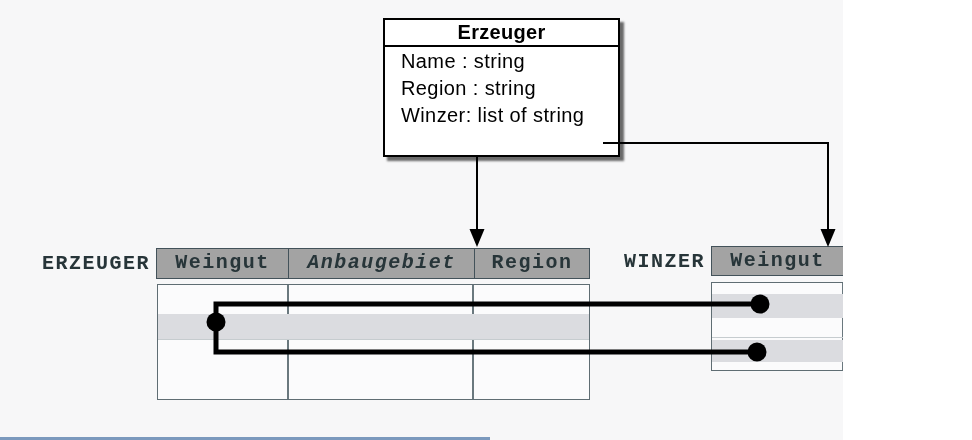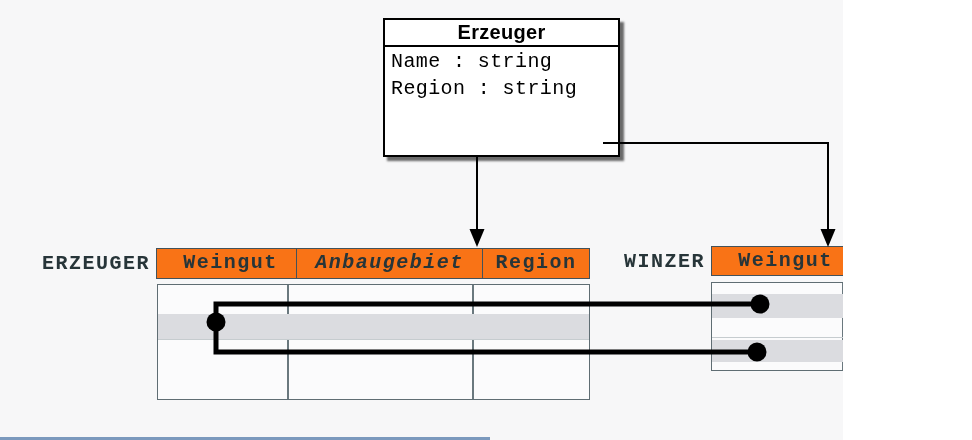--- a/index.html
+++ b/index.html
@@ -12,37 +12,37 @@
   .class-box {
     position:absolute; left:383px; top:18px; width:233px; height:135px;
     background:#ffffff; border:2px solid #000;
     box-shadow:4px 4px 2px rgba(70,70,70,0.8);
   }
   .class-title {
     height:25px; line-height:25px; text-align:center;
     font-size:20px; font-weight:bold; color:#000;
     border-bottom:2px solid #000; letter-spacing:0.3px;
   }
-  .class-attrs { padding:1px 5px 0 6px;font-family:Liberation Mono, monospace; }
+  .class-attrs { padding:1px 5px 0 16px; }
   .class-attr {
     height:27px; line-height:27px; font-size:20px; color:#000;
     letter-spacing:0.4px; white-space:nowrap;
   }
   
   .tbl-label {
     position:absolute; text-align:right;
     font-family:"Liberation Mono","DejaVu Sans Mono",monospace;
     font-weight:bold; font-size:20px; letter-spacing:1.5px; color:#273539;
   }
   .lbl-erz { left:28px; top:248px; width:122px; height:31px; line-height:31px; }
   .lbl-win { left:585px; top:247px; width:120px; height:30px; line-height:30px; }
   
   .tbl-header {
     position:absolute; display:flex; box-sizing:border-box;
-    background:#f97316; border:1.5px solid #43525a;padding-left:8px;
+    background:#a3a3a3; border:1.5px solid #43525a;
   }
   .hdr-erz { left:156px; top:248px; width:434px; height:31px; }
   .hdr-win { left:711px; top:246px; width:220px; height:30px; }
   .hcell {
     box-sizing:border-box; text-align:center;
     font-family:"Liberation Mono","DejaVu Sans Mono",monospace;
     font-weight:bold; font-size:20px; letter-spacing:1.5px; color:#273539;
     line-height:27px; overflow:hidden;
   }
   .hcell + .hcell { border-left:1.5px solid #43525a; }
@@ -73,20 +73,21 @@
 </head>
 <body>
 
 <div class="stage">
 
   <div class="class-box">
     <div class="class-title">Erzeuger</div>
     <div class="class-attrs">
       <div class="class-attr">Name : string</div>
       <div class="class-attr">Region : string</div>
+      <div class="class-attr">Winzer: list of string</div>
     </div>
   </div>
 
   <div class="tbl-label lbl-erz">ERZEUGER</div>
   <div class="tbl-header hdr-erz">
     <div class="hcell c0">Weingut</div>
     <div class="hcell c1">Anbaugebiet</div>
     <div class="hcell c2">Region</div>
   </div>
   <div class="tbl-body body-erz">

